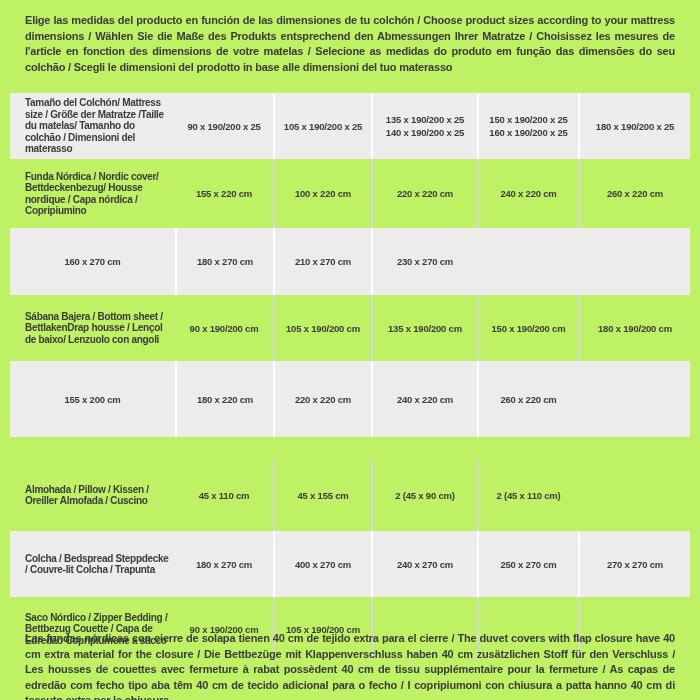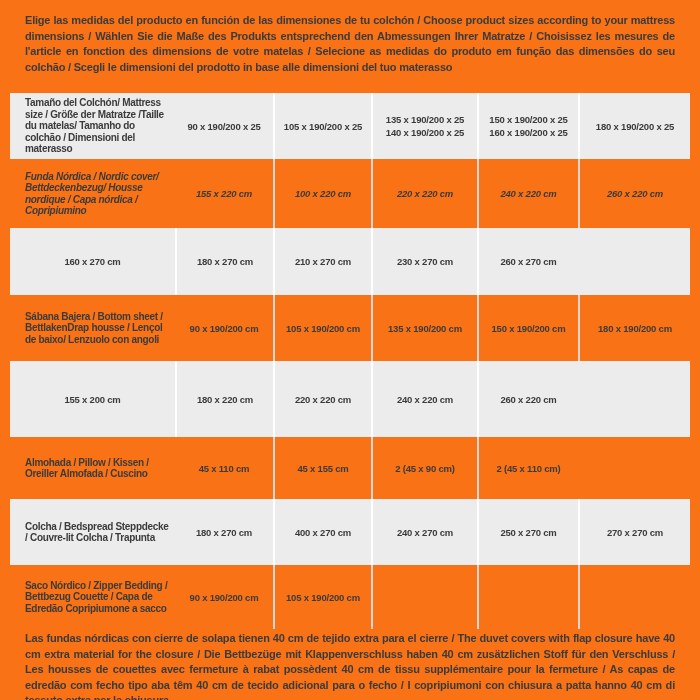--- a/index.html
+++ b/index.html
@@ -1,19 +1,19 @@
 <!DOCTYPE html>
 <html><head>
 <meta charset="utf-8">
 <style>
   html,body{margin:0;padding:0;}
   .canvas{
     position:relative;
     width:700px;height:700px;
-    background:#f97316;
+    background:#bef264;
     font-family:"Liberation Sans",sans-serif;
     font-weight:bold;
     color:#3b3b3b;
     overflow:hidden;
   }
   .intro{
     position:absolute;
     top:13px;left:25px;width:650px;
     font-size:11px;line-height:15.5px;
     text-align:justify;
@@ -23,25 +23,25 @@
     position:absolute;
     top:93px;left:10px;width:680px;
   }
   .row{
     display:grid;
     grid-template-columns:165px 98px 98px 106px 101px 112px;
     align-items:stretch;
   }
   .row.gray{background:#ececec;}
   .r1{height:66px;}
-  .r2{height:69px;font-style:italic;}
+  .r2{height:69px;}
   .r3{height:67px;}
   .r4{height:66px;}
   .r5{height:76px;}
-  .r6{height:62px;}
+  .r6{height:72px;margin-top:22px;}
   .r7{height:66px;}
   .r8{height:64px;}
   .cell{
     display:flex;align-items:center;justify-content:center;
     text-align:center;
     font-size:9.5px;
     letter-spacing:-0.2px;
     white-space:pre-line;
     line-height:13px;
   }
@@ -90,21 +90,20 @@
       <div class="cell val sep">220 x 220 cm</div>
       <div class="cell val sep">240 x 220 cm</div>
       <div class="cell val sep">260 x 220 cm</div>
     </div>
 
     <div class="row gray r3">
       <div class="cell val">160 x 270 cm</div>
       <div class="cell val sep">180 x 270 cm</div>
       <div class="cell val sep">210 x 270 cm</div>
       <div class="cell val sep">230 x 270 cm</div>
-      <div class="cell val sep">260 x 270 cm</div>
     </div>
 
     <div class="row r4">
       <div class="cell label">Sábana Bajera / Bottom sheet / BettlakenDrap housse / Lençol de baixo/ Lenzuolo con angoli</div>
       <div class="cell val">90 x 190/200 cm</div>
       <div class="cell val sep">105 x 190/200 cm</div>
       <div class="cell val sep">135 x 190/200 cm</div>
       <div class="cell val sep">150 x 190/200 cm</div>
       <div class="cell val sep">180 x 190/200 cm</div>
     </div>

